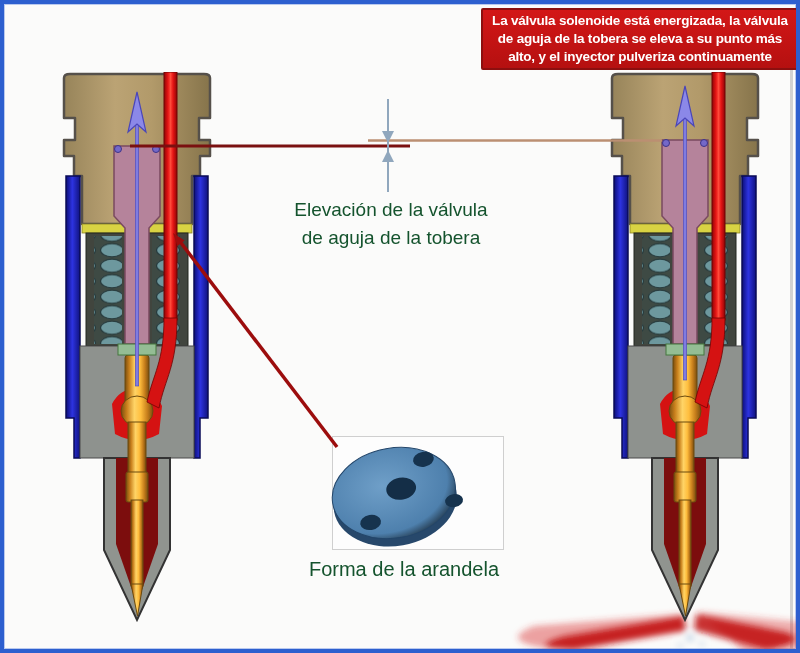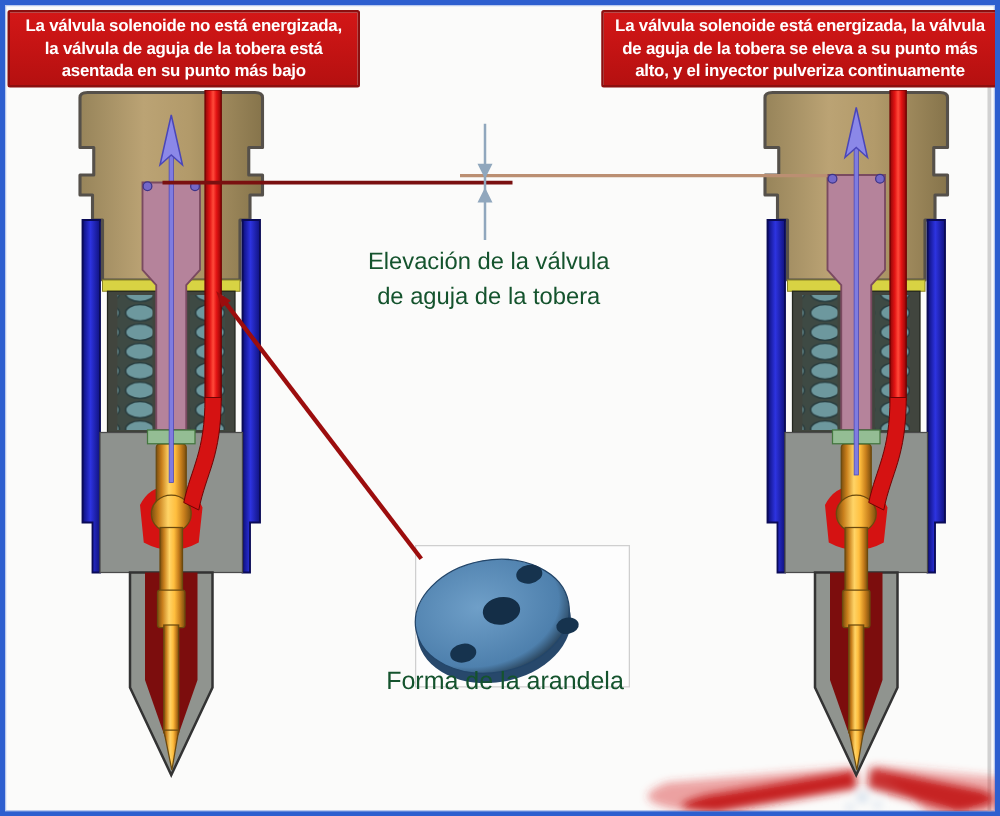--- a/index.html
+++ b/index.html
@@ -20,21 +20,21 @@
     display:flex;align-items:center;justify-content:center;
     white-space:pre-line;box-sizing:border-box;z-index:6;padding:2px 4px;
   }
   .banner-left{left:2px;width:282px;}
   .banner-right{left:477px;width:318px;}
   .caption{
     position:absolute;color:#14532d;text-align:center;
     white-space:pre-line;z-index:4;
   }
   .caption-elevation{left:262px;top:192px;width:250px;font-size:19px;line-height:1.45;}
-  .caption-washer{left:285px;top:530px;width:230px;font-size:20px;}
+  .caption-washer{left:285px;top:554px;width:230px;font-size:20px;}
   .injector{position:absolute;top:68px;z-index:2;}
   .injector-left{left:38px;}
   .injector-right{left:586px;}
   .spray-svg{position:absolute;left:500px;top:540px;z-index:1;}
   .washer-box{
     position:absolute;left:328px;top:432px;width:170px;height:112px;
     background:#fdfdfd;border:1px solid #cfcfcf;z-index:1;
   }
   .washer-svg{position:absolute;left:322px;top:425px;z-index:2;}
   .overlay{position:absolute;left:0;top:0;z-index:5;pointer-events:none;}
@@ -87,25 +87,20 @@
         <ellipse cx="14" cy="7.75" rx="11.5" ry="6.6" fill="#6d989e" stroke="#273b3d" stroke-width="1.2"></ellipse>
       </pattern>
       <filter id="sprayBlur" x="-20%" y="-20%" width="140%" height="140%">
         <feGaussianBlur stdDeviation="3.2"></feGaussianBlur>
       </filter>
     </defs>
   </svg>
 
   <div class="shadow-strip"></div>
 
-  <div class="banner banner-left">
-    <span>La válvula solenoide no está energizada,
-la válvula de aguja de la tobera está
-asentada en su punto más bajo</span>
-  </div>
   <div class="banner banner-right">
     <span>La válvula solenoide está energizada, la válvula
 de aguja de la tobera se eleva a su punto más
 alto, y el inyector pulveriza continuamente</span>
   </div>
 
   <svg class="injector injector-left" width="190" height="562" viewBox="0 0 190 562">
     <g>
       <path d="M28,2 L162,2 Q168,2 168,6 L168,46 L157,46 L157,68 L168,68 L168,84 L158,84 L158,104 L150,104 L150,152 L40,152 L40,104 L32,104 L32,84 L22,84 L22,68 L33,68 L33,46 L22,46 L22,6 Q22,2 28,2 Z" fill="url(#tanGrad)" stroke="#55504a" stroke-width="2.5" stroke-linejoin="round"></path>
     </g>

